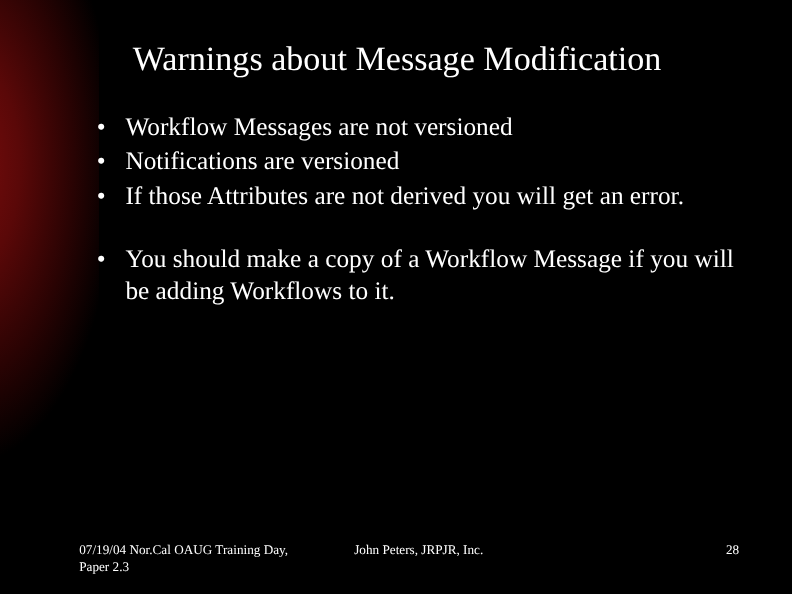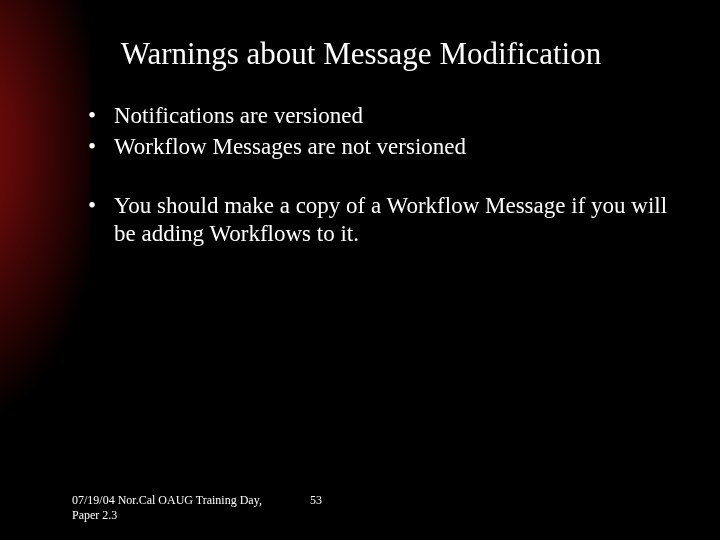--- a/index.html
+++ b/index.html
@@ -73,27 +73,29 @@
 </style>
 </head>
 <body>
 
 <div class="accent"></div>
 
 <div class="slide">
   <h1 class="title">Warnings about Message Modification</h1>
 
   <ul class="bullets">
+    <li>Workflow Messages are not versioned</li>
     <li>Notifications are versioned</li>
-    <li>Workflow Messages are not versioned</li>
+    <li>If those Attributes are not derived you will get an error.</li>
   </ul>
 
   <div class="gap"></div>
 
   <ul class="bullets">
     <li>You should make a copy of a Workflow Message if you will be adding Workflows to it.</li>
   </ul>
 
   <div class="footer">
     <div class="left">07/19/04 Nor.Cal OAUG Training Day, Paper 2.3</div>
-    <div class="right">53</div>
+    <div class="center">John Peters, JRPJR, Inc.</div>
+    <div class="right">28</div>
   </div>
 </div>
 
 </body></html>

